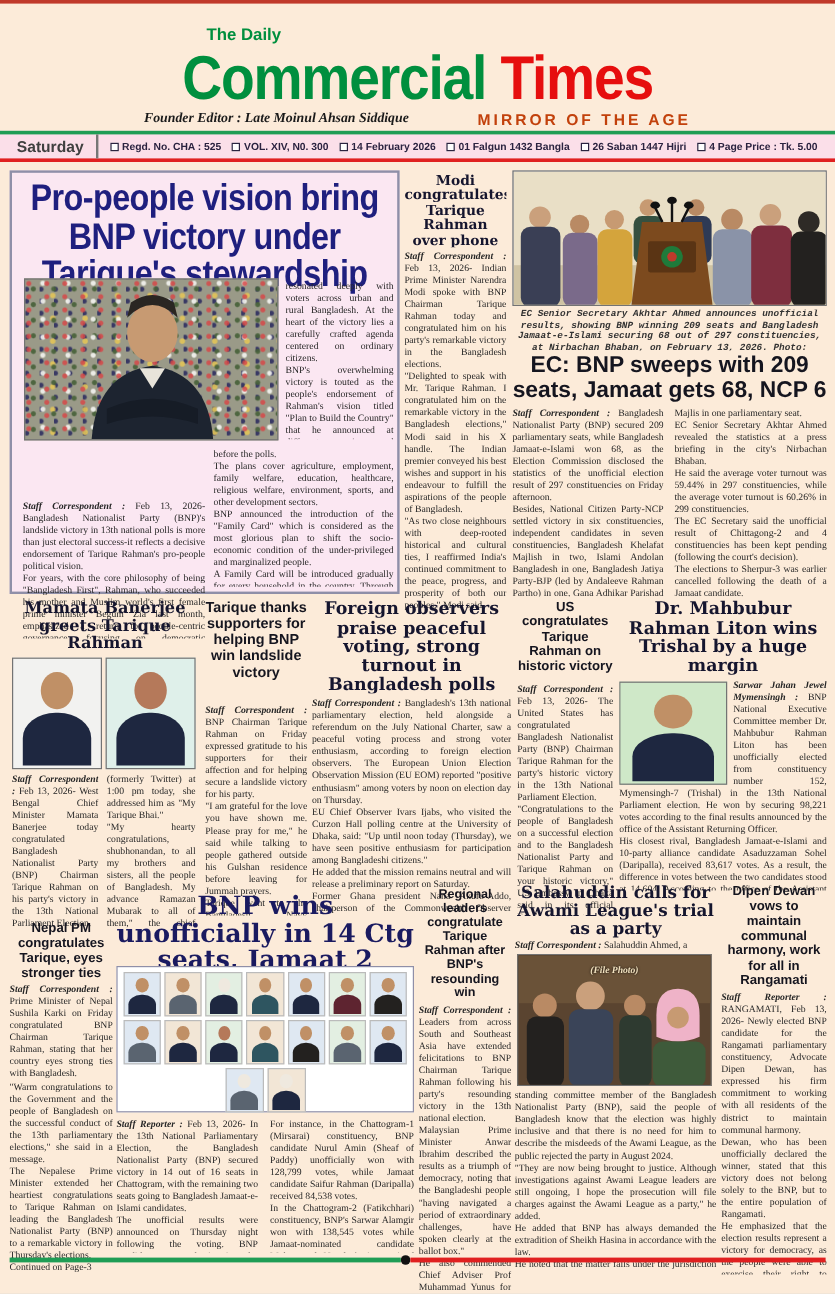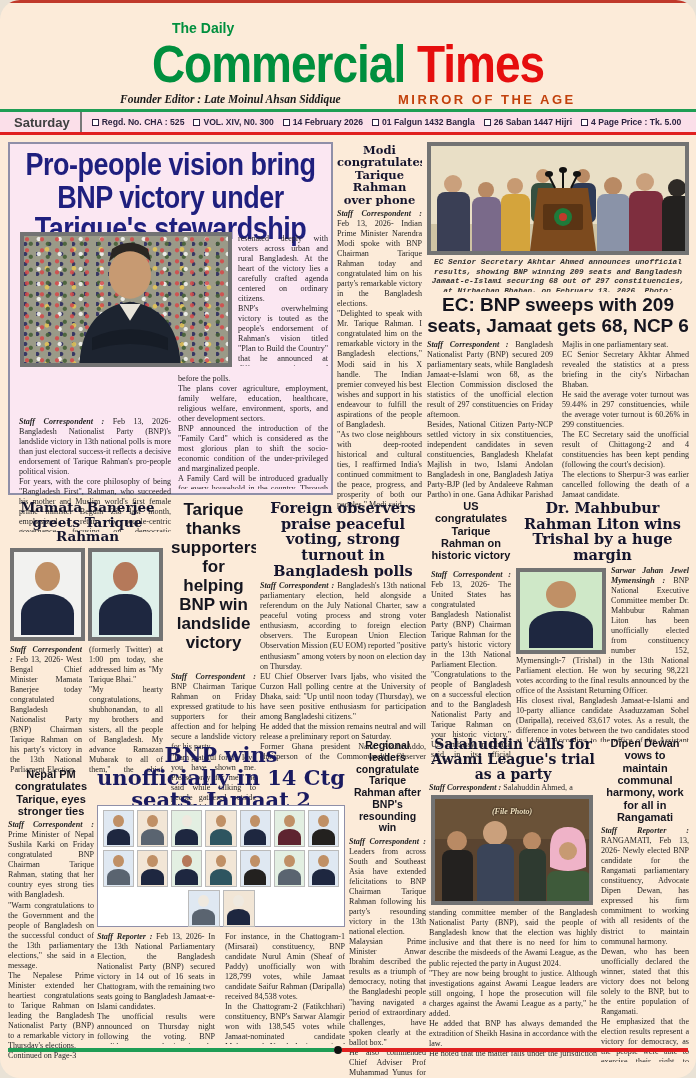--- a/index.html
+++ b/index.html
@@ -1,17 +1,17 @@
 <!DOCTYPE html>
 <html><head>
 <meta charset="utf-8">
 <style>
   html,body{margin:0;padding:0;background:#e9e2d6;}
   #page{position:relative;width:696px;height:1078px;background:#fcebd9;overflow:hidden;
-        font-family:"Liberation Serif",serif;border-radius:20px;}
+        font-family:"Liberation Serif",serif;}
   .abs{position:absolute;}
   
   .top-edge{left:0;top:0;width:696px;height:3px;background:#c0392b;}
   .daily{left:172px;top:20px;font-family:"Liberation Sans",sans-serif;font-weight:bold;
          font-size:14px;color:#008f3e;}
   .logo{left:0;top:34px;width:696px;text-align:center;font-family:"Liberation Sans",sans-serif;
         font-weight:bold;font-size:46px;letter-spacing:-1px;transform:scaleY(1.12);
         transform-origin:top center;white-space:nowrap;}
   .logo .green{color:#008f3e;} .logo .red{color:#e60e0e;}
   .founder{left:120px;top:93px;font-weight:bold;font-style:italic;font-size:11.5px;color:#1a1a1a;}
@@ -38,21 +38,21 @@
            text-align:center;line-height:1.12;overflow:hidden;}
   .caption{font-size:7.8px;font-weight:bold;font-style:italic;text-align:center;
            color:#333;line-height:1.25;overflow:hidden;font-family:Liberation Mono, monospace;}
   
   .lead-box{left:8px;top:142px;width:325px;height:353px;background:#fbe7f2;
             border:2px solid #8f8fa8;box-sizing:border-box;}
   .lead-hl{left:4px;top:6px;width:313px;font-family:"Liberation Sans",sans-serif;font-weight:bold;
            font-size:27px;line-height:1.02;color:#1f1f7e;text-align:center;
            transform:scaleY(1.15);transform-origin:top center;letter-spacing:-0.5px;}
   
-  .photo{overflow:hidden;border:4px solid #737373;box-sizing:border-box;background:#ddd;}
+  .photo{overflow:hidden;border:1px solid #737373;box-sizing:border-box;background:#ddd;}
   .crowd{background-color:#9a9a88;background-image:
      radial-gradient(circle at 20% 30%, rgba(214,72,72,.85) 0 1.6px, transparent 2.6px),
      radial-gradient(circle at 70% 20%, rgba(244,244,240,.9) 0 1.6px, transparent 2.6px),
      radial-gradient(circle at 40% 60%, rgba(70,96,56,.9) 0 1.6px, transparent 2.6px),
      radial-gradient(circle at 85% 70%, rgba(226,196,88,.9) 0 1.8px, transparent 2.8px),
      radial-gradient(circle at 10% 80%, rgba(46,46,96,.9) 0 1.6px, transparent 2.6px);
      background-size:15px 11px,21px 15px,17px 13px,27px 19px,12px 10px;}
   .person{position:relative;overflow:hidden;}
   .person::before{content:'';position:absolute;width:36%;height:34%;border-radius:50%;
                   background:#c09066;left:32%;top:12%;}
@@ -182,21 +182,21 @@
     </div>
     <div style="display:flex;gap:7px;margin-top:4px;">
       <div class="bt" style="width:72px;height:128px;"><span class="byline">Staff Correspondent :</span> <span class="txt">Feb 13, 2026- West Bengal Chief Minister Mamata Banerjee today congratulated Bangladesh Nationalist Party (BNP) Chairman Tarique Rahman on his party's victory in the 13th National Parliament Election.
 In a post from her verified X handle</span></div>
       <div class="bt" style="width:74px;height:128px;"><span class="txt">(formerly Twitter) at 1:00 pm today, she addressed him as "My Tarique Bhai."
 "My hearty congratulations, shubhonandan, to all my brothers and sisters, all the people of Bangladesh. My advance Ramazan Mubarak to all of them," the chief  Continued on Page-3</span></div>
     </div>
   </div>
 
   <div class="abs" style="left:171px;top:500px;width:85px;height:237px;">
-    <div class="hl-sans" style="font-size:17px;">Tarique thanks supporters for helping BNP win landslide victory</div>
+    <div class="hl-sans" style="font-size:12px;">Tarique thanks supporters for helping BNP win landslide victory</div>
     <div class="bt" style="margin-top:20px;height:176px;font-family:Liberation Serif, serif;"><span class="byline">Staff Correspondent :</span> <span class="txt">BNP Chairman Tarique Rahman on Friday expressed gratitude to his supporters for their affection and for helping secure a landslide victory for his party.
 "I am grateful for the love you have shown me. Please pray for me," he said while talking to people gathered outside his Gulshan residence before leaving for Jummah prayers.
 Tarique went to the Bangladesh Navy Headquarters Mosque  Continued on Page-3</span></div>
   </div>
 
   <div class="abs" style="left:260px;top:500px;width:166px;height:237px;">
     <div class="hl-serif" style="font-size:14.5px;">Foreign observers praise peaceful voting, strong turnout in Bangladesh polls</div>
     <div class="bt" style="margin-top:3px;height:182px;"><span class="byline">Staff Correspondent :</span> <span class="txt">Bangladesh's 13th national parliamentary election, held alongside a referendum on the July National Charter, saw a peaceful voting process and strong voter enthusiasm, according to foreign election observers. The European Union Election Observation Mission (EU EOM) reported "positive enthusiasm" among voters by noon on election day on Thursday.
 EU Chief Observer Ivars Ijabs, who visited the Curzon Hall polling centre at the University of Dhaka, said: "Up until noon today (Thursday), we have seen positive enthusiasm for participation among Bangladeshi citizens."
 He added that the mission remains neutral and will release a preliminary report on Saturday.

